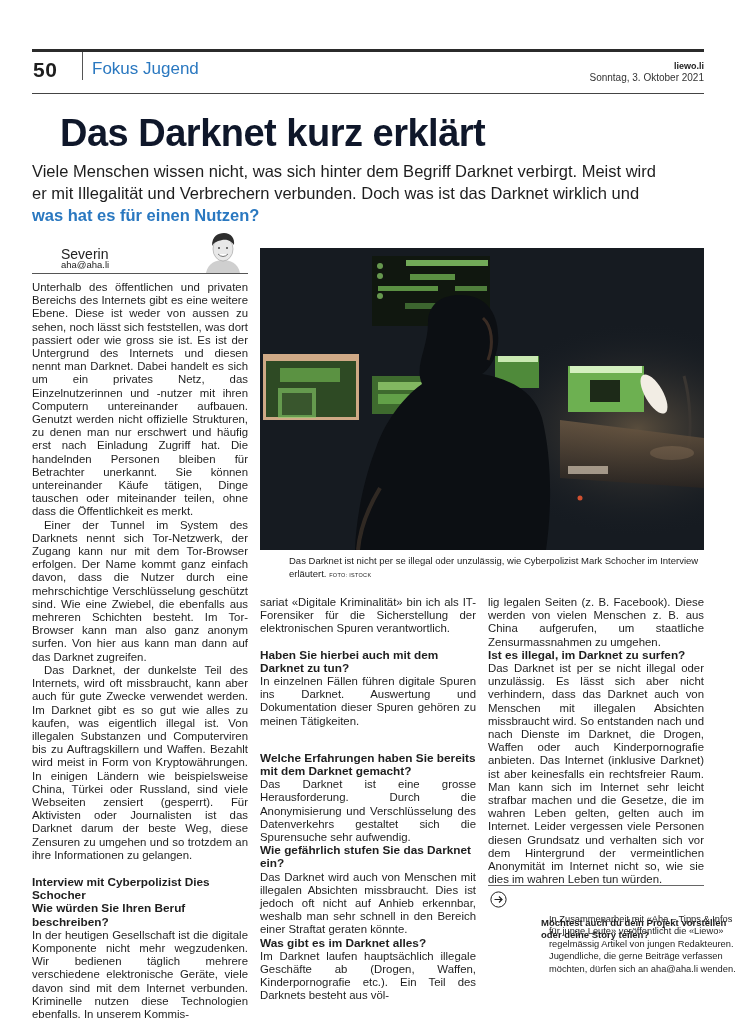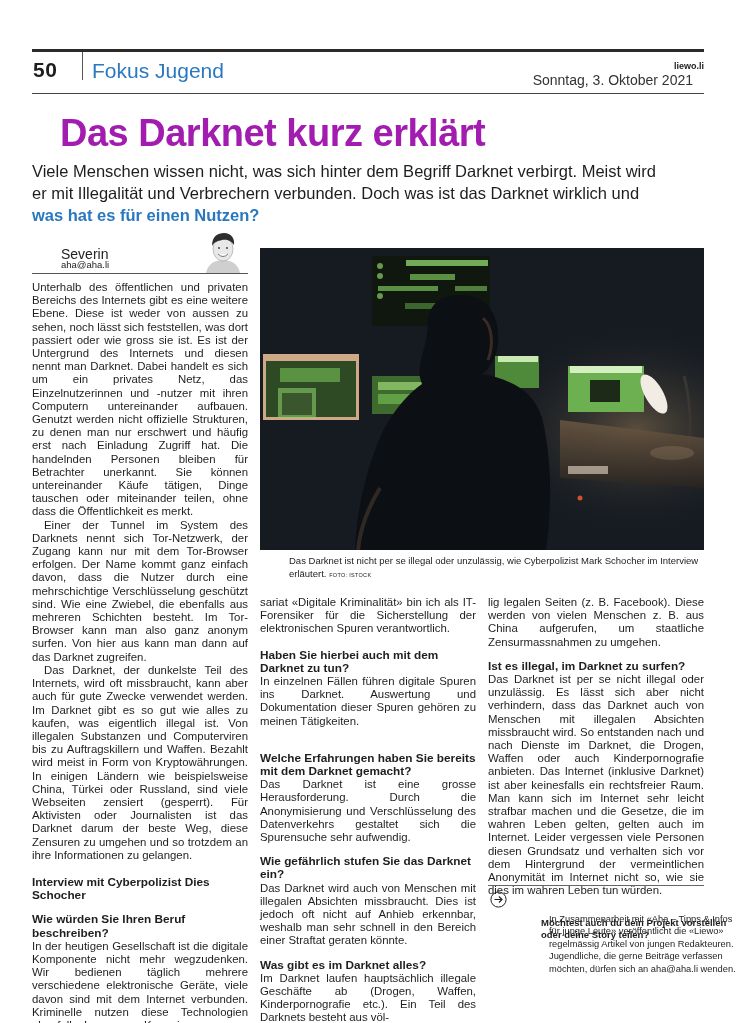--- a/index.html
+++ b/index.html
@@ -4,41 +4,41 @@
   <style>
     html, body { margin: 0; padding: 0; background: #ffffff; }
     body { width: 736px; height: 1023px; position: relative; overflow: hidden; color: #1e1e1e; }
     .serif { font-family: Liberation Sans, sans-serif; }
     .sans { font-family: "Liberation Sans", "DejaVu Sans", sans-serif; padding-left: 29px; }
 
     
     .top-rule { position: absolute; left: 32px; top: 49px; width: 672px; height: 3px; background: #2b2b2b; }
     .page-num { position: absolute; left: 33px; top: 58px; font-size: 21px; font-weight: bold; color: #1e1e1e; letter-spacing: 0.5px; }
     .head-sep { position: absolute; left: 82px; top: 52px; width: 1px; height: 28px; background: #555; }
-    .section { position: absolute; left: 92px; top: 59px; font-size: 21px; color: #2a78c0; text-align: right; }
+    .section { position: absolute; left: 92px; top: 59px; font-size: 17px; color: #2a78c0; text-align: right; }
     .pub { position: absolute; right: 32px; top: 61px; font-size: 9px; font-weight: bold; text-align: right; color: #222; }
-    .date { position: absolute; right: 43px; top: 72px; font-size: 14px; text-align: right; color: #333; }
+    .date { position: absolute; right: 32px; top: 72px; font-size: 10px; text-align: right; color: #333; }
     .head-rule { position: absolute; left: 32px; top: 93px; width: 672px; height: 1px; background: #444; }
 
     
-    .title { position: absolute; left: 31px; top: 112px; font-size: 38px; font-weight: bold; letter-spacing: -0.5px; color: #a21caf; margin: 0; }
+    .title { position: absolute; left: 31px; top: 112px; font-size: 38px; font-weight: bold; letter-spacing: -0.5px; color: #0f172a; margin: 0; }
     .lead { position: absolute; left: 32px; top: 160px; width: 640px; font-size: 16.5px; line-height: 22px; color: #1e1e1e; margin: 0; }
     .lead .hl { color: #2a78c0; font-weight: bold; }
 
     
     .author-name { position: absolute; left: 32px; top: 246px; font-size: 14px; color: #222; }
     .author-mail { position: absolute; left: 32px; top: 259px; font-size: 9.5px; color: #222; }
     .avatar { position: absolute; left: 200px; top: 229px; width: 46px; height: 44px; }
     .author-rule { position: absolute; left: 32px; top: 273px; width: 216px; height: 1px; background: #555; }
 
     
     .col { position: absolute; font-size: 11.4px; line-height: 13.2px; text-align: justify; hyphens: auto; color: #1e1e1e; }
     .col p { margin: 0; }
     .col p.indent { text-indent: 12px; }
-    .col .q { font-weight: bold; font-size: 11.8px; line-height: 13.2px; text-align: left; margin-top: 11px; }
+    .col .q { font-weight: bold; font-size: 11.8px; line-height: 13.2px; text-align: left; margin-top: 0; }
     .col1 { left: 32px; top: 281px; width: 216px; }
     .col2 { left: 260px; top: 596px; width: 216px; }
     .col3 { left: 488px; top: 596px; width: 216px; }
 
     
     .photo { position: absolute; left: 260px; top: 248px; width: 444px; height: 302px; }
     .caption { position: absolute; left: 260px; top: 555px; width: 444px; font-size: 9.5px; line-height: 12.5px; color: #222; }
     .caption .credit { font-size: 5.5px; letter-spacing: 0.3px; }
 
     

